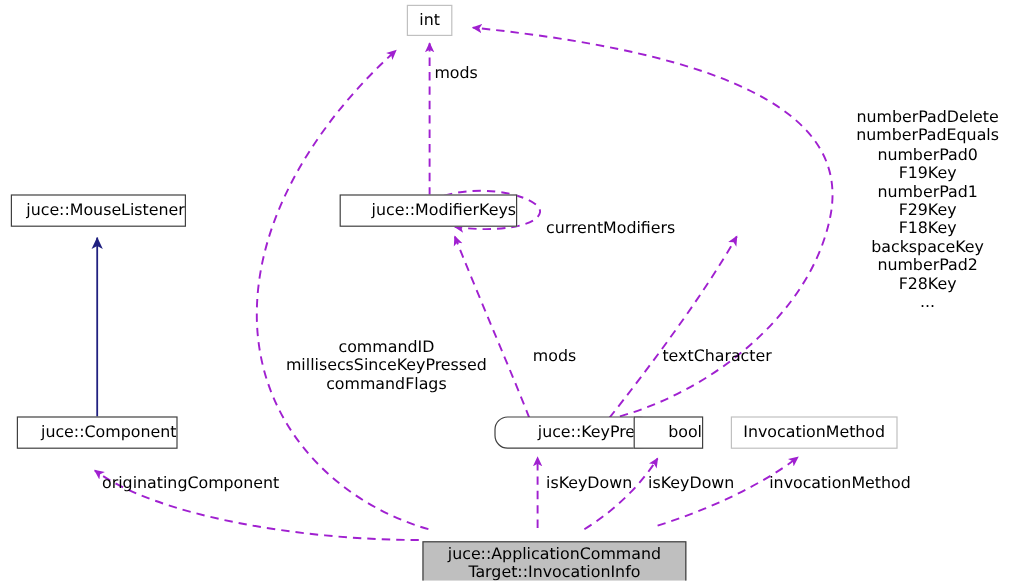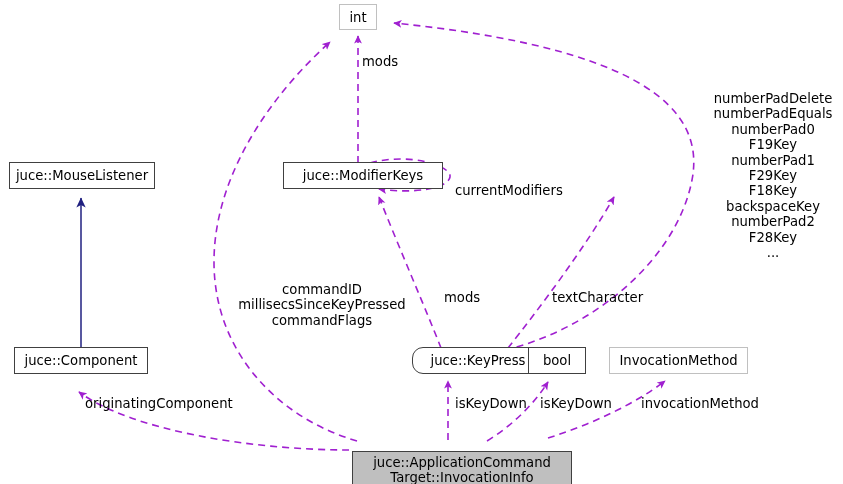--- a/index.html
+++ b/index.html
@@ -33,20 +33,21 @@
     text-align: center;
     background: #ffffff;
     color: #000000;
     font-size: 13.2px;
     line-height: 15px;
     white-space: pre-line;
     z-index: 5;
   }
   .node.dark-border {
     border: 1.6px solid #404040;
+    justify-content: flex-end;
   }
   .node.light-border {
     border: 1.6px solid #c0c0c0;
   }
   .node.current {
     background: #bfbfbf;
     border: 1.6px solid #404040;
   }
   .edge-label {
     position: absolute;
@@ -97,21 +98,21 @@
   </svg>
 
   <div class="node light-border" style="left:339px; top:4px; width:38px; height:26px;">
     <span>int</span>
   </div>
 
   <div class="node dark-border" style="left:9px; top:162px; width:146px; height:27px;">
     <span>juce::MouseListener</span>
   </div>
 
-  <div class="node dark-border" style="left:283px; top:162px; width:160px; height:27px;">
+  <div class="node dark-border" style="left:283px; top:162px; width:148px; height:27px;">
     <span>juce::ModifierKeys</span>
   </div>
 
 
   <div class="node dark-border" style="left:14px; top:347px; width:134px; height:27px;">
     <span>juce::Component</span>
   </div>
 
   <div class="node dark-border" style="left:412px; top:347px; width:132px; height:27px;border-radius:11px;">
     <span>juce::KeyPress</span>

